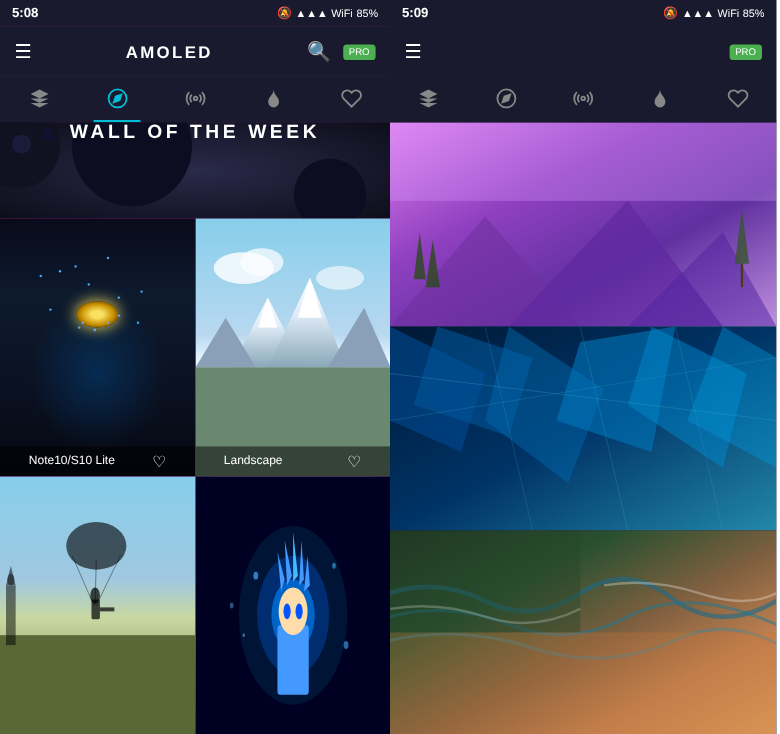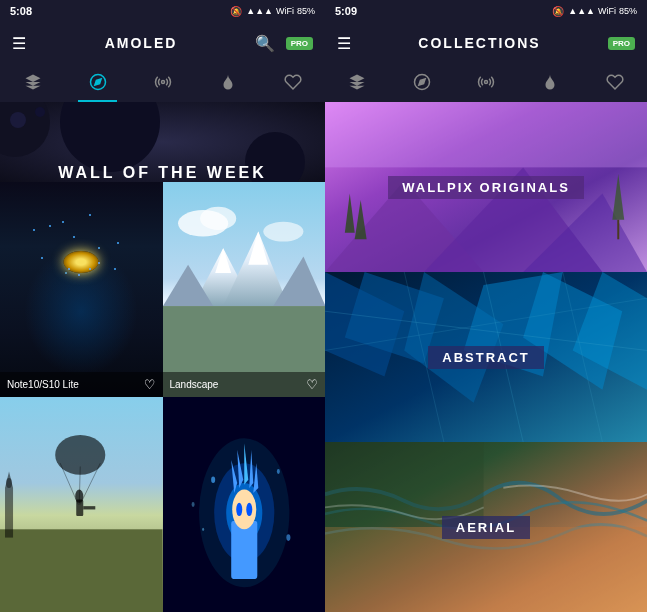--- a/index.html
+++ b/index.html
@@ -72,21 +72,21 @@
       display: flex;
       align-items: center;
       gap: 10px;
       color: white;
       font-size: 16px;
     }
     .pro-badge {
       background: #4caf50;
       color: white;
       font-size: 8px;
-      font-weight: bold;
+      font-weight: normal;
       padding: 2px 5px;
       border-radius: 3px;
     }
     .hamburger-icon {
       font-size: 16px;
       color: white;
     }
 
     
     .icon-nav {
@@ -120,21 +120,21 @@
       width: 60%;
       height: 2px;
       background: #00bcd4;
     }
 
     
     .wall-of-week {
       height: 80px;
       background: radial-gradient(ellipse at center, #2a2a4a 0%, #0d0d1a 100%);
       display: flex;
-      align-items: flex-end;
+      align-items: flex-start;
       justify-content: center;
       position: relative;
       overflow: hidden;
     }
     .wall-of-week-circles {
       position: absolute;
       left: 0; top: 0; right: 0; bottom: 0;
     }
     .circle-big {
       position: absolute;
@@ -209,21 +209,21 @@
       overflow: hidden;
     }
 
     
     .grid-label {
       position: absolute;
       bottom: 0;
       left: 0;
       right: 0;
       background: rgba(0,0,0,0.5);
-      padding: 5px 7px;
+      padding: 5px 24px;
       display: flex;
       justify-content: space-between;
       align-items: center;
     }
     .grid-label-text {
       color: white;
       font-size: 10px;
       font-weight: 500;
     }
     .heart-icon {
@@ -523,21 +523,20 @@
     <div class="status-icons">
       <span>🔕</span>
       <span style="font-size:9px;">▲▲▲</span>
       <span style="font-size:9px;">WiFi</span>
       <span style="font-size:9px;">85%</span>
     </div>
   </div>
 
   <div class="top-nav">
     <span class="hamburger-icon">☰</span>
-    <span class="top-nav-title">COLLECTIONS</span>
     <div class="top-nav-icons">
       <span class="pro-badge">PRO</span>
     </div>
   </div>
 
   <div class="icon-nav">
     <div class="icon-nav-item">
       <svg width="18" height="18" viewBox="0 0 24 24" fill="#888">
           <path d="M12 2L2 7l10 5 10-5-10-5zM2 17l10 5 10-5M2 12l10 5 10-5"></path>
         </svg>
@@ -587,21 +586,20 @@
 
           <rect x="0" y="0" width="325" height="50" fill="rgba(220,160,255,0.3)"></rect>
 
           <polygon points="20,100 25,70 30,100" fill="#2a4a1a" opacity="0.8"></polygon>
           <polygon points="30,105 36,75 42,105" fill="#2a4a1a" opacity="0.8"></polygon>
 
           <polygon points="290,90 296,55 302,90" fill="#3a5530" opacity="0.8"></polygon>
           <rect x="295" y="90" width="2" height="15" fill="#4a3a20"></rect>
         </svg>
       </div>
-      <span class="collection-label">WALLPIX ORIGINALS</span>
     </div>
 
     <div class="collection-item">
       <div class="abstract-bg">
         <svg width="100%" height="100%" viewBox="0 0 325 130" preserveAspectRatio="none" style="position:absolute;top:0;left:0;">
           <defs>
             <linearGradient id="absGrad" x1="0" y1="0" x2="1" y2="1">
               <stop offset="0%" stop-color="#001833"></stop>
               <stop offset="50%" stop-color="#003366"></stop>
               <stop offset="100%" stop-color="#2288aa"></stop>
@@ -616,21 +614,20 @@
           <polygon points="220,0 300,30 280,90 200,50" fill="#0088cc" opacity="0.5"></polygon>
           <polygon points="280,0 325,20 325,90 250,60" fill="#0099dd" opacity="0.4"></polygon>
 
           <line x1="0" y1="30" x2="325" y2="60" stroke="#44aacc" stroke-width="0.5" opacity="0.4"></line>
           <line x1="0" y1="60" x2="325" y2="20" stroke="#44aacc" stroke-width="0.5" opacity="0.3"></line>
           <line x1="80" y1="0" x2="120" y2="130" stroke="#44aacc" stroke-width="0.5" opacity="0.3"></line>
           <line x1="160" y1="0" x2="200" y2="130" stroke="#44bbdd" stroke-width="0.5" opacity="0.3"></line>
           <line x1="240" y1="0" x2="280" y2="130" stroke="#44aacc" stroke-width="0.5" opacity="0.3"></line>
         </svg>
       </div>
-      <span class="collection-label abstract">ABSTRACT</span>
     </div>
 
     <div class="collection-item">
       <div class="aerial-bg">
         <svg width="100%" height="100%" viewBox="0 0 325 130" preserveAspectRatio="none" style="position:absolute;top:0;left:0;">
           <defs>
             <linearGradient id="aerialGrad" x1="0" y1="0" x2="1" y2="1">
               <stop offset="0%" stop-color="#1a3020"></stop>
               <stop offset="30%" stop-color="#2a5030"></stop>
               <stop offset="55%" stop-color="#806040"></stop>
@@ -644,18 +641,17 @@
           <path d="M0,55 Q50,45 100,60 Q150,75 200,55 Q250,35 325,60" fill="none" stroke="#1a7a9a" stroke-width="2" opacity="0.5"></path>
           <path d="M0,70 Q60,60 120,75 Q180,90 240,70 Q280,55 325,72" fill="none" stroke="#2a8aaa" stroke-width="2" opacity="0.4"></path>
 
           <path d="M0,50 Q40,45 80,55 Q120,65 160,50" fill="none" stroke="rgba(255,255,255,0.4)" stroke-width="1.5"></path>
           <path d="M180,35 Q220,30 260,40 Q300,50 325,40" fill="none" stroke="rgba(255,255,255,0.3)" stroke-width="1.5"></path>
 
           <rect x="0" y="0" width="160" height="65" fill="rgba(40,70,40,0.4)"></rect>
           <rect x="0" y="65" width="325" height="65" fill="rgba(200,120,60,0.3)"></rect>
         </svg>
       </div>
-      <span class="collection-label aerial">AERIAL</span>
     </div>
 
 
   </div>
 </div>
 
 </body></html>

